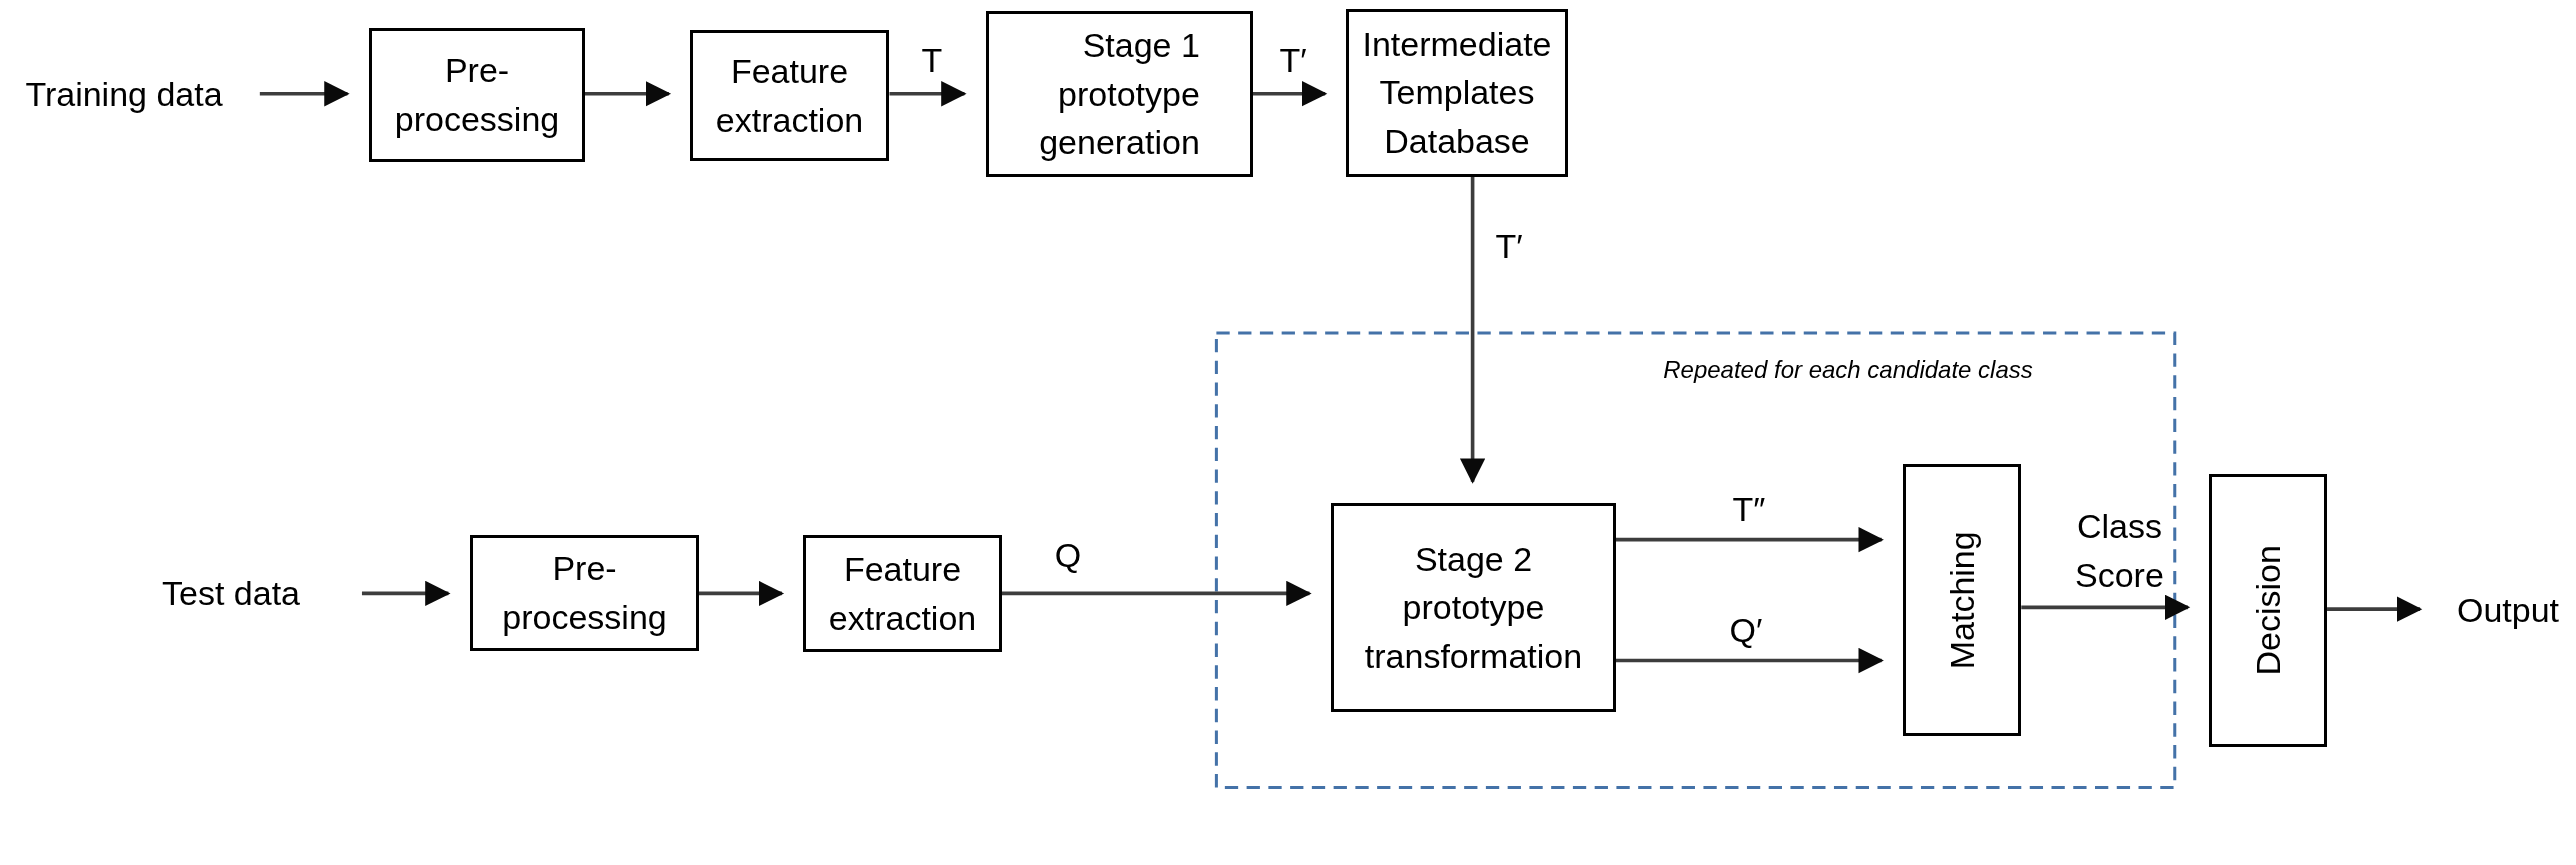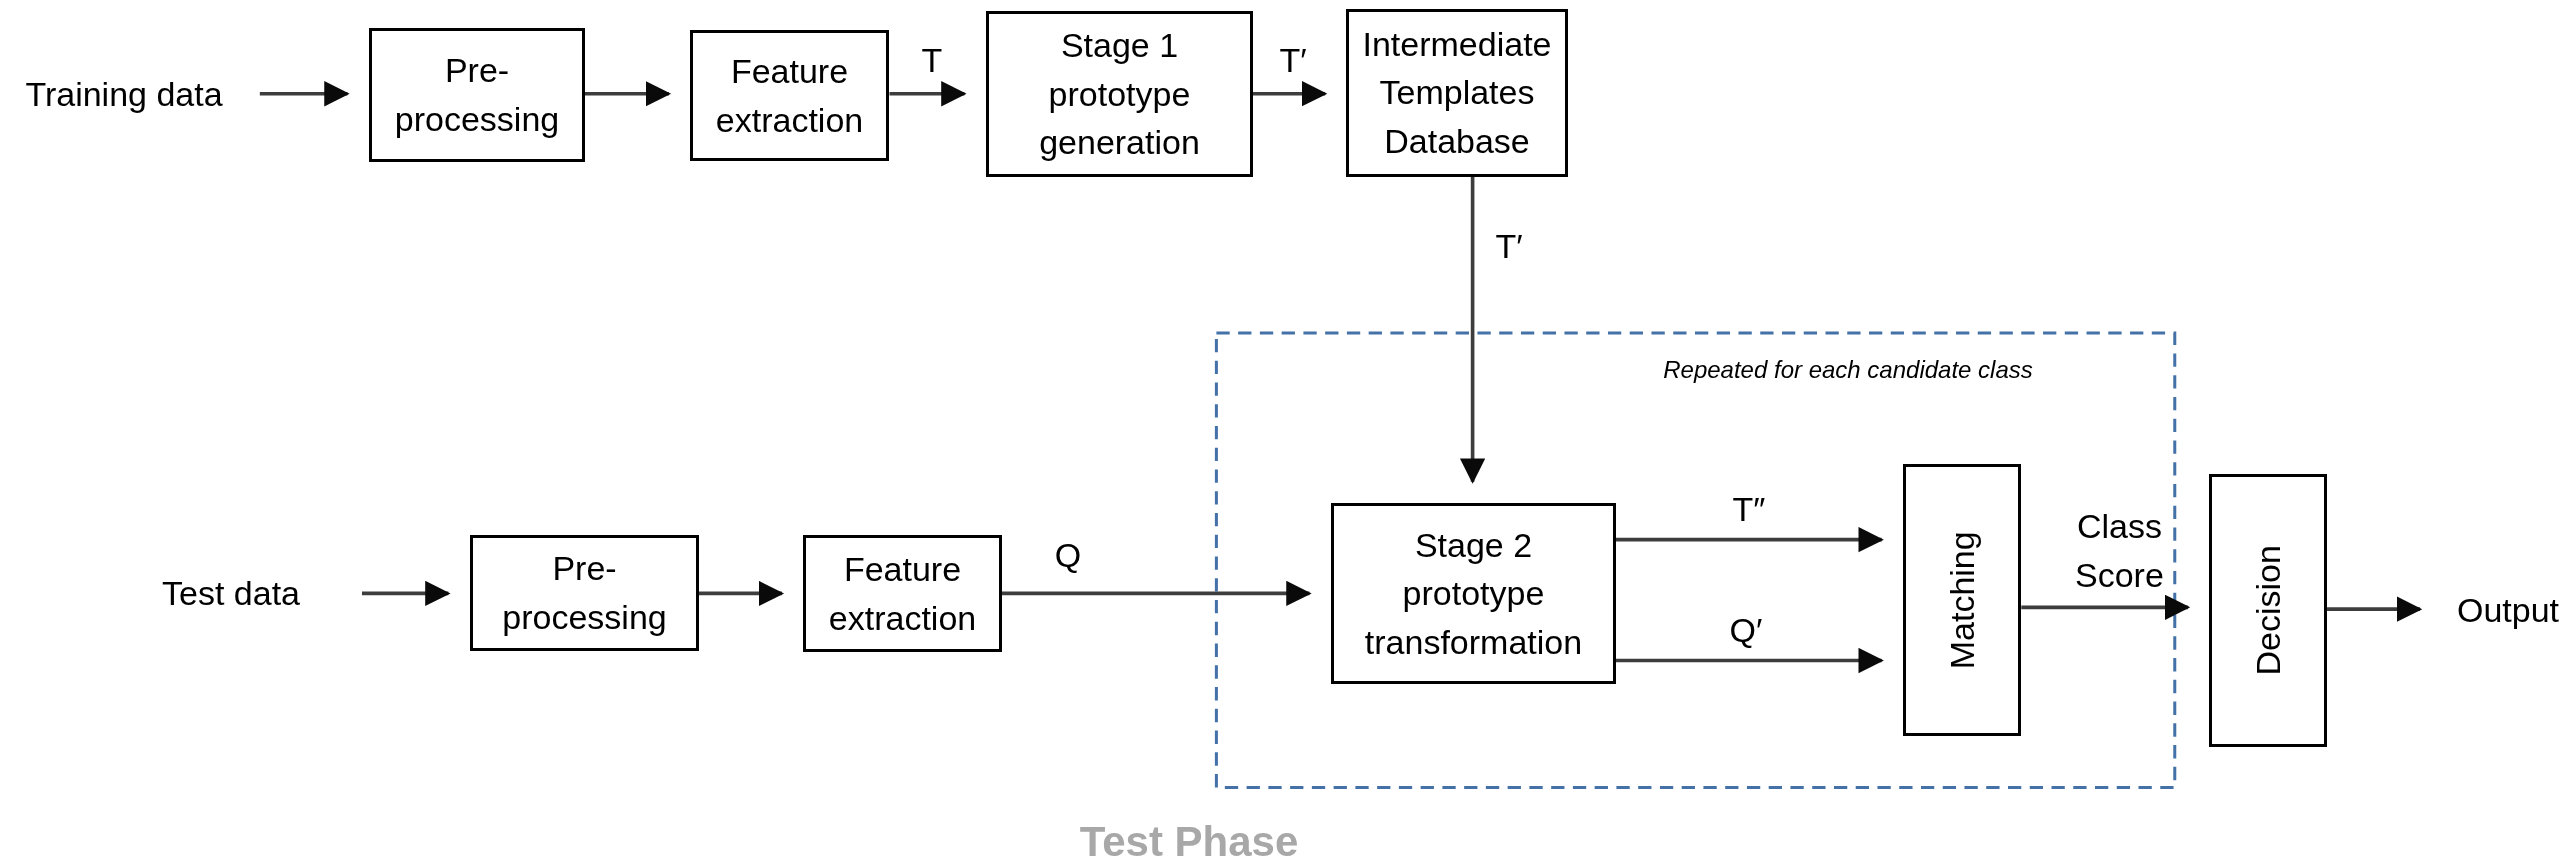--- a/index.html
+++ b/index.html
@@ -95,21 +95,21 @@
 processing</span>
   </div>
 
   <div class="box" style="left:690px;top:30px;width:199px;height:131px;">
     <span>Feature
 extraction</span>
   </div>
 
   <div class="lbl" style="left:932px;top:60px;">T</div>
 
-  <div class="box" style="left:986px;top:11px;width:267px;height:166px;">
+  <div class="box" style="left:986px;top:11px;width:267px;height:166px;text-align:right;">
     <span>Stage 1
 prototype
 generation</span>
   </div>
 
   <div class="lbl" style="left:1293px;top:60px;">T′</div>
 
   <div class="box" style="left:1346px;top:8.5px;width:222px;height:168px;">
     <span>Intermediate
 Templates
@@ -128,21 +128,21 @@
 processing</span>
   </div>
 
   <div class="box" style="left:803px;top:535px;width:199px;height:117px;">
     <span>Feature
 extraction</span>
   </div>
 
   <div class="lbl" style="left:1068px;top:555px;">Q</div>
 
-  <div class="box" style="left:1331px;top:503px;width:285px;height:181px;">
+  <div class="box" style="left:1331px;top:503px;width:285px;height:209px;">
     <span>Stage 2
 prototype
 transformation</span>
   </div>
 
   <div class="lbl" style="left:1749px;top:509px;">T″</div>
 
   <div class="lbl" style="left:1746px;top:630px;">Q′</div>
 
   <div class="box" style="left:1903px;top:464px;width:118px;height:272px;">
@@ -151,16 +151,15 @@
 
   <div class="lbl-left" style="left:2035px;top:502px;">Class
 Score</div>
 
   <div class="box" style="left:2209px;top:474px;width:118px;height:273px;">
     <span class="vbox-label">Decision</span>
   </div>
 
   <div class="lbl" style="left:2508px;top:610px;">Output</div>
 
-  <div class="phase" style="left:1189px;top:842px;">Test Phase</div>
 
 </div>
 
 
 </body></html>

